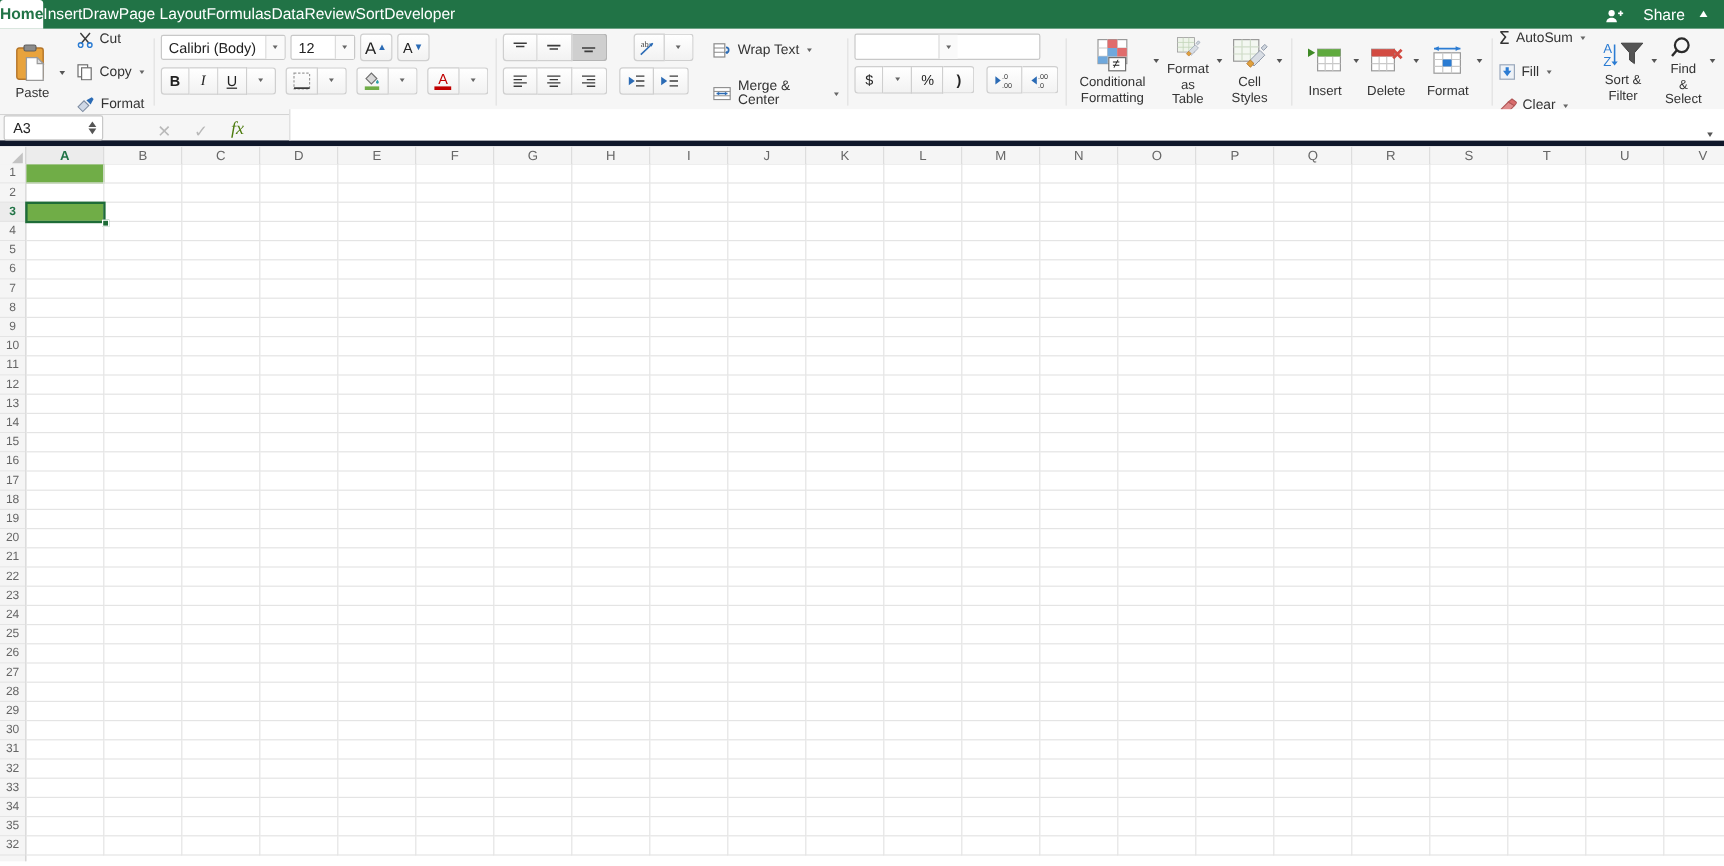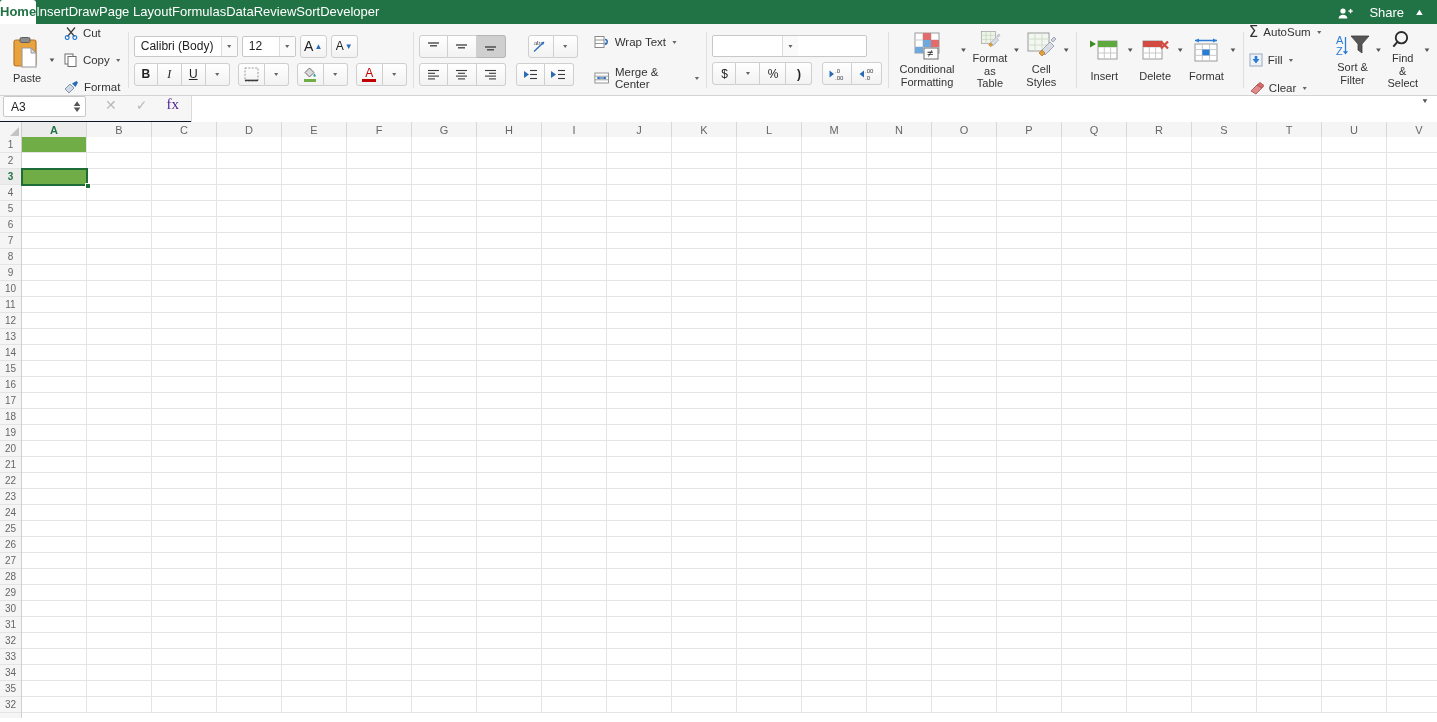--- a/index.html
+++ b/index.html
@@ -100,37 +100,37 @@
     font-size: 12px; color: #222; cursor: default;
   }
   .btnbox.on { background: #cfcfcf; border-color: #b5b5b5; }
   .btngrp { display: flex; }
   .btngrp .btnbox { border-radius: 0; border-left-width: 0; }
   .btngrp .btnbox:first-child { border-radius: 3px 0 0 3px; border-left-width: 1px; }
   .btngrp .btnbox:last-child { border-radius: 0 3px 3px 0; }
 
   .fontrow1 { display: flex; align-items: center; gap: 4px; }
   .fontrow2 { display: flex; align-items: center; gap: 4px; margin-top: 5px; }
-  .stack2 { display: flex; flex-direction: column; justify-content: center; height: 64px; }
+  .stack2 { display: flex; flex-direction: column; height: 64px; }
 
   
   .fbar {
-    height: 26px; background: #f6f6f6; border-bottom: 1px solid #0f172a;
-    display: flex; align-items: flex-start; position: relative;
+    height: 26px; background: #f6f6f6; border-bottom: 5px solid #0f172a;
+    display: flex; align-items: flex-end; position: relative; gap: 26px;
   }
   .namebox {
     width: 83px; height: 21px; margin-left: 3px;
     background: #fff; border: 1px solid #c8c8c8; border-radius: 2px;
     display: flex; align-items: center; font-size: 12px; color: #222;
   }
   .namebox .nb-txt { padding-left: 7px; flex: 1; }
   .spin { display: flex; flex-direction: column; width: 14px; align-items: center; color: #555; line-height: 6px; padding-right: 3px; }
   .spin span { font-size: 8px; transform: scaleX(1.4); }
   .fb-icons { display: flex; align-items: center; gap: 19px; margin-left: 19px; color: #b9b9b9; font-size: 14px; }
-  .fx { font-family: "Liberation Serif", serif; font-size: 15px; color: #4c1d95; }
+  .fx { font-style: italic; font-family: "Liberation Serif", serif; font-size: 15px; color: #4d7c0f; }
   .fb-input { flex: 1; height: 26px; border-left: 1px solid #dadada; margin-left: 12px; background:#fff; }
   .fb-caret { position: absolute; right: 8px; font-size: 8px; color: #555; transform: scaleY(0.8); }
 
   
   .gridwrap { position: relative; width: 1437px; height: 596px; background: #fff; overflow: hidden; }
   .colhead { display: flex; height: 15px; background: #f5f5f5; border-bottom: 1px solid #cfcfcf; }
   .corner {
     width: 22px; min-width: 22px; height: 15px; background: #f5f5f5;
     border-right: 1px solid #cfcfcf; position: relative;
   }

